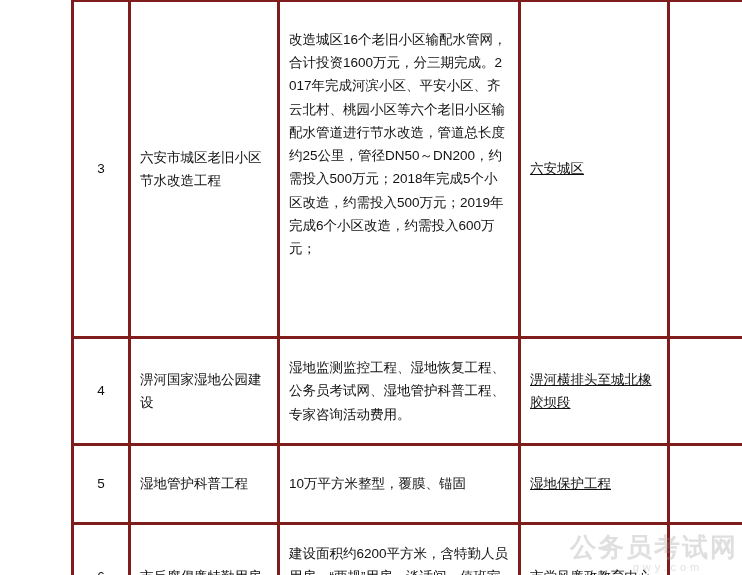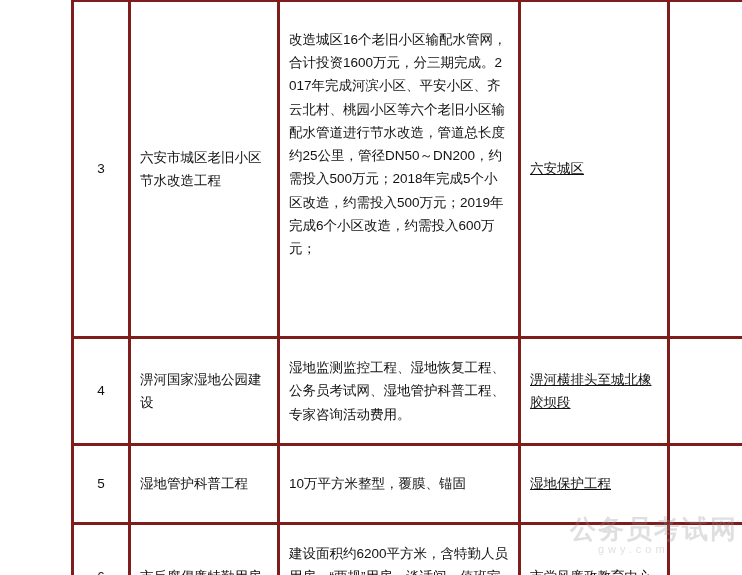--- a/index.html
+++ b/index.html
@@ -89,35 +89,35 @@
   tr.row-5 td { height: 60px; }
   tr.row-6 td { height: 88px; }
 
   tr.row-3 td.col-content { vertical-align: top; padding-top: 26px; }
   tr.row-3 td.col-name, tr.row-3 td.col-place, tr.row-3 td.col-index { vertical-align: middle; }
   tr.row-4 td, tr.row-5 td, tr.row-6 td { vertical-align: middle; }
 
   .watermark {
     position: absolute;
     right: 4px;
-    bottom: 20px;
+    bottom: 2px;
     font-size: 26px;
     font-weight: bold;
     color: rgba(150,150,150,0.30);
     letter-spacing: 2px;
     pointer-events: none;
     user-select: none;
     font-family: "Liberation Sans", sans-serif;
   }
   .watermark .sub {
     display: block;
     font-size: 11px;
     font-weight: normal;
     letter-spacing: 4px;
-    text-align: left;
+    text-align: center;
     color: rgba(150,150,150,0.30);
     margin-top: -4px;
     margin-left: 28px;
   }
 </style>
 </head>
 <body>
 
 <div class="sheet">
 

